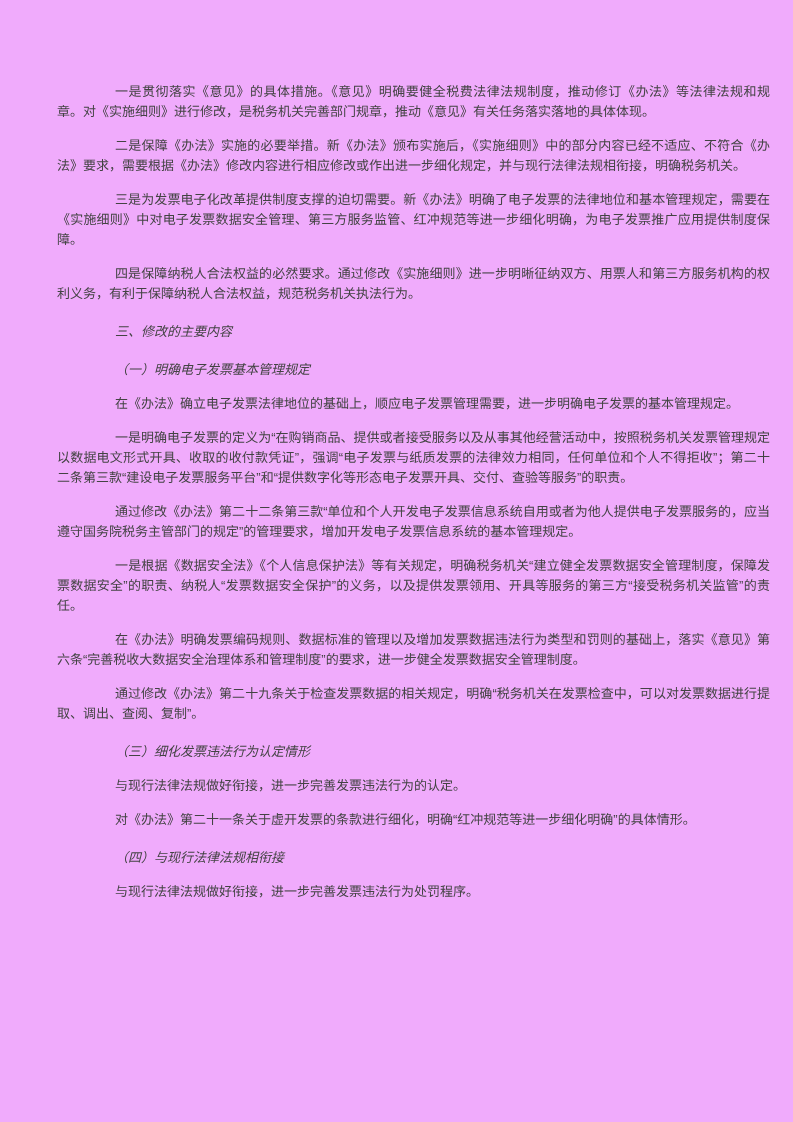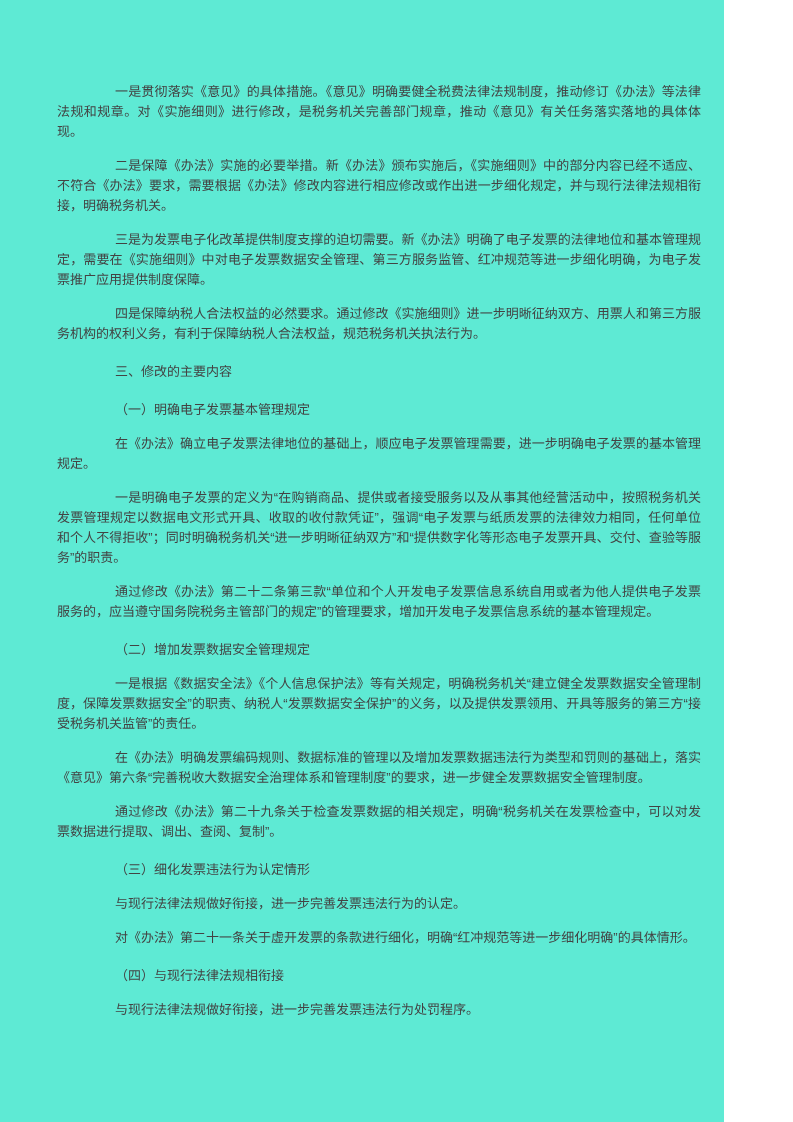--- a/index.html
+++ b/index.html
@@ -7,54 +7,54 @@
     padding: 0;
     background: #ffffff;
   }
   body {
     width: 793px;
     height: 1122px;
     overflow: hidden;
   }
   .page {
     box-sizing: border-box;
-    width: 724px;
+    width: 793px;
     height: 1122px;
-    background: #5eead4;
+    background: #f0abfc;
     padding: 82px 23px 40px 57px;
     overflow: hidden;
   }
   .para {
     margin: 0 0 14px 0;
     font-family: "Liberation Sans", sans-serif;
     font-size: 13px;
     line-height: 20px;
     color: #434343;
     text-indent: 58px;
     text-align: justify;
     letter-spacing: 0;
   }
   .heading {
     margin-top: 18px;
+    font-style: italic;
   }
 </style>
 </head>
 <body>
 
 <div class="page">
   <p class="para">一是贯彻落实《意见》的具体措施。《意见》明确要健全税费法律法规制度，推动修订《办法》等法律法规和规章。对《实施细则》进行修改，是税务机关完善部门规章，推动《意见》有关任务落实落地的具体体现。</p>
   <p class="para">二是保障《办法》实施的必要举措。新《办法》颁布实施后，《实施细则》中的部分内容已经不适应、不符合《办法》要求，需要根据《办法》修改内容进行相应修改或作出进一步细化规定，并与现行法律法规相衔接，明确税务机关。</p>
   <p class="para">三是为发票电子化改革提供制度支撑的迫切需要。新《办法》明确了电子发票的法律地位和基本管理规定，需要在《实施细则》中对电子发票数据安全管理、第三方服务监管、红冲规范等进一步细化明确，为电子发票推广应用提供制度保障。</p>
   <p class="para">四是保障纳税人合法权益的必然要求。通过修改《实施细则》进一步明晰征纳双方、用票人和第三方服务机构的权利义务，有利于保障纳税人合法权益，规范税务机关执法行为。</p>
   <p class="para heading">三、修改的主要内容</p>
   <p class="para heading">（一）明确电子发票基本管理规定</p>
   <p class="para">在《办法》确立电子发票法律地位的基础上，顺应电子发票管理需要，进一步明确电子发票的基本管理规定。</p>
-  <p class="para">一是明确电子发票的定义为“在购销商品、提供或者接受服务以及从事其他经营活动中，按照税务机关发票管理规定以数据电文形式开具、收取的收付款凭证”，强调“电子发票与纸质发票的法律效力相同，任何单位和个人不得拒收”；同时明确税务机关“进一步明晰征纳双方”和“提供数字化等形态电子发票开具、交付、查验等服务”的职责。</p>
+  <p class="para">一是明确电子发票的定义为“在购销商品、提供或者接受服务以及从事其他经营活动中，按照税务机关发票管理规定以数据电文形式开具、收取的收付款凭证”，强调“电子发票与纸质发票的法律效力相同，任何单位和个人不得拒收”；第二十二条第三款“建设电子发票服务平台”和“提供数字化等形态电子发票开具、交付、查验等服务”的职责。</p>
   <p class="para">通过修改《办法》第二十二条第三款“单位和个人开发电子发票信息系统自用或者为他人提供电子发票服务的，应当遵守国务院税务主管部门的规定”的管理要求，增加开发电子发票信息系统的基本管理规定。</p>
-  <p class="para heading">（二）增加发票数据安全管理规定</p>
   <p class="para">一是根据《数据安全法》《个人信息保护法》等有关规定，明确税务机关“建立健全发票数据安全管理制度，保障发票数据安全”的职责、纳税人“发票数据安全保护”的义务，以及提供发票领用、开具等服务的第三方“接受税务机关监管”的责任。</p>
   <p class="para">在《办法》明确发票编码规则、数据标准的管理以及增加发票数据违法行为类型和罚则的基础上，落实《意见》第六条“完善税收大数据安全治理体系和管理制度”的要求，进一步健全发票数据安全管理制度。</p>
   <p class="para">通过修改《办法》第二十九条关于检查发票数据的相关规定，明确“税务机关在发票检查中，可以对发票数据进行提取、调出、查阅、复制”。</p>
   <p class="para heading">（三）细化发票违法行为认定情形</p>
   <p class="para">与现行法律法规做好衔接，进一步完善发票违法行为的认定。</p>
   <p class="para">对《办法》第二十一条关于虚开发票的条款进行细化，明确“红冲规范等进一步细化明确”的具体情形。</p>
   <p class="para heading">（四）与现行法律法规相衔接</p>
   <p class="para">与现行法律法规做好衔接，进一步完善发票违法行为处罚程序。</p>
 </div>
 

